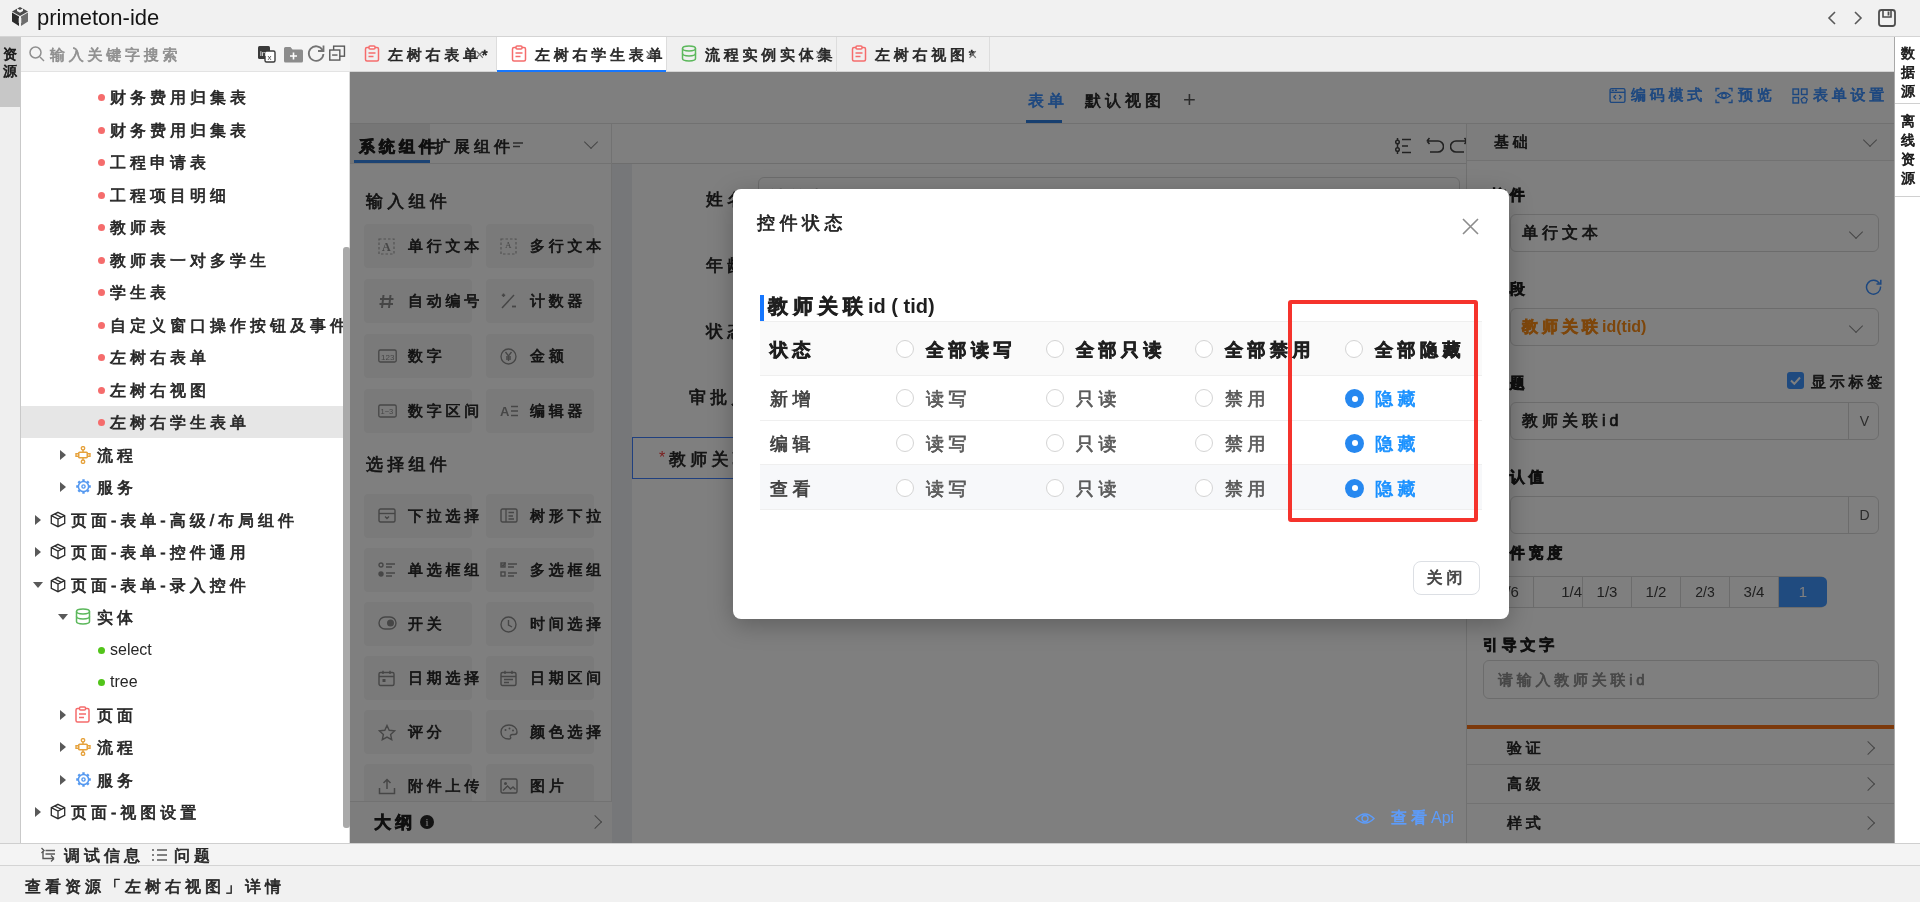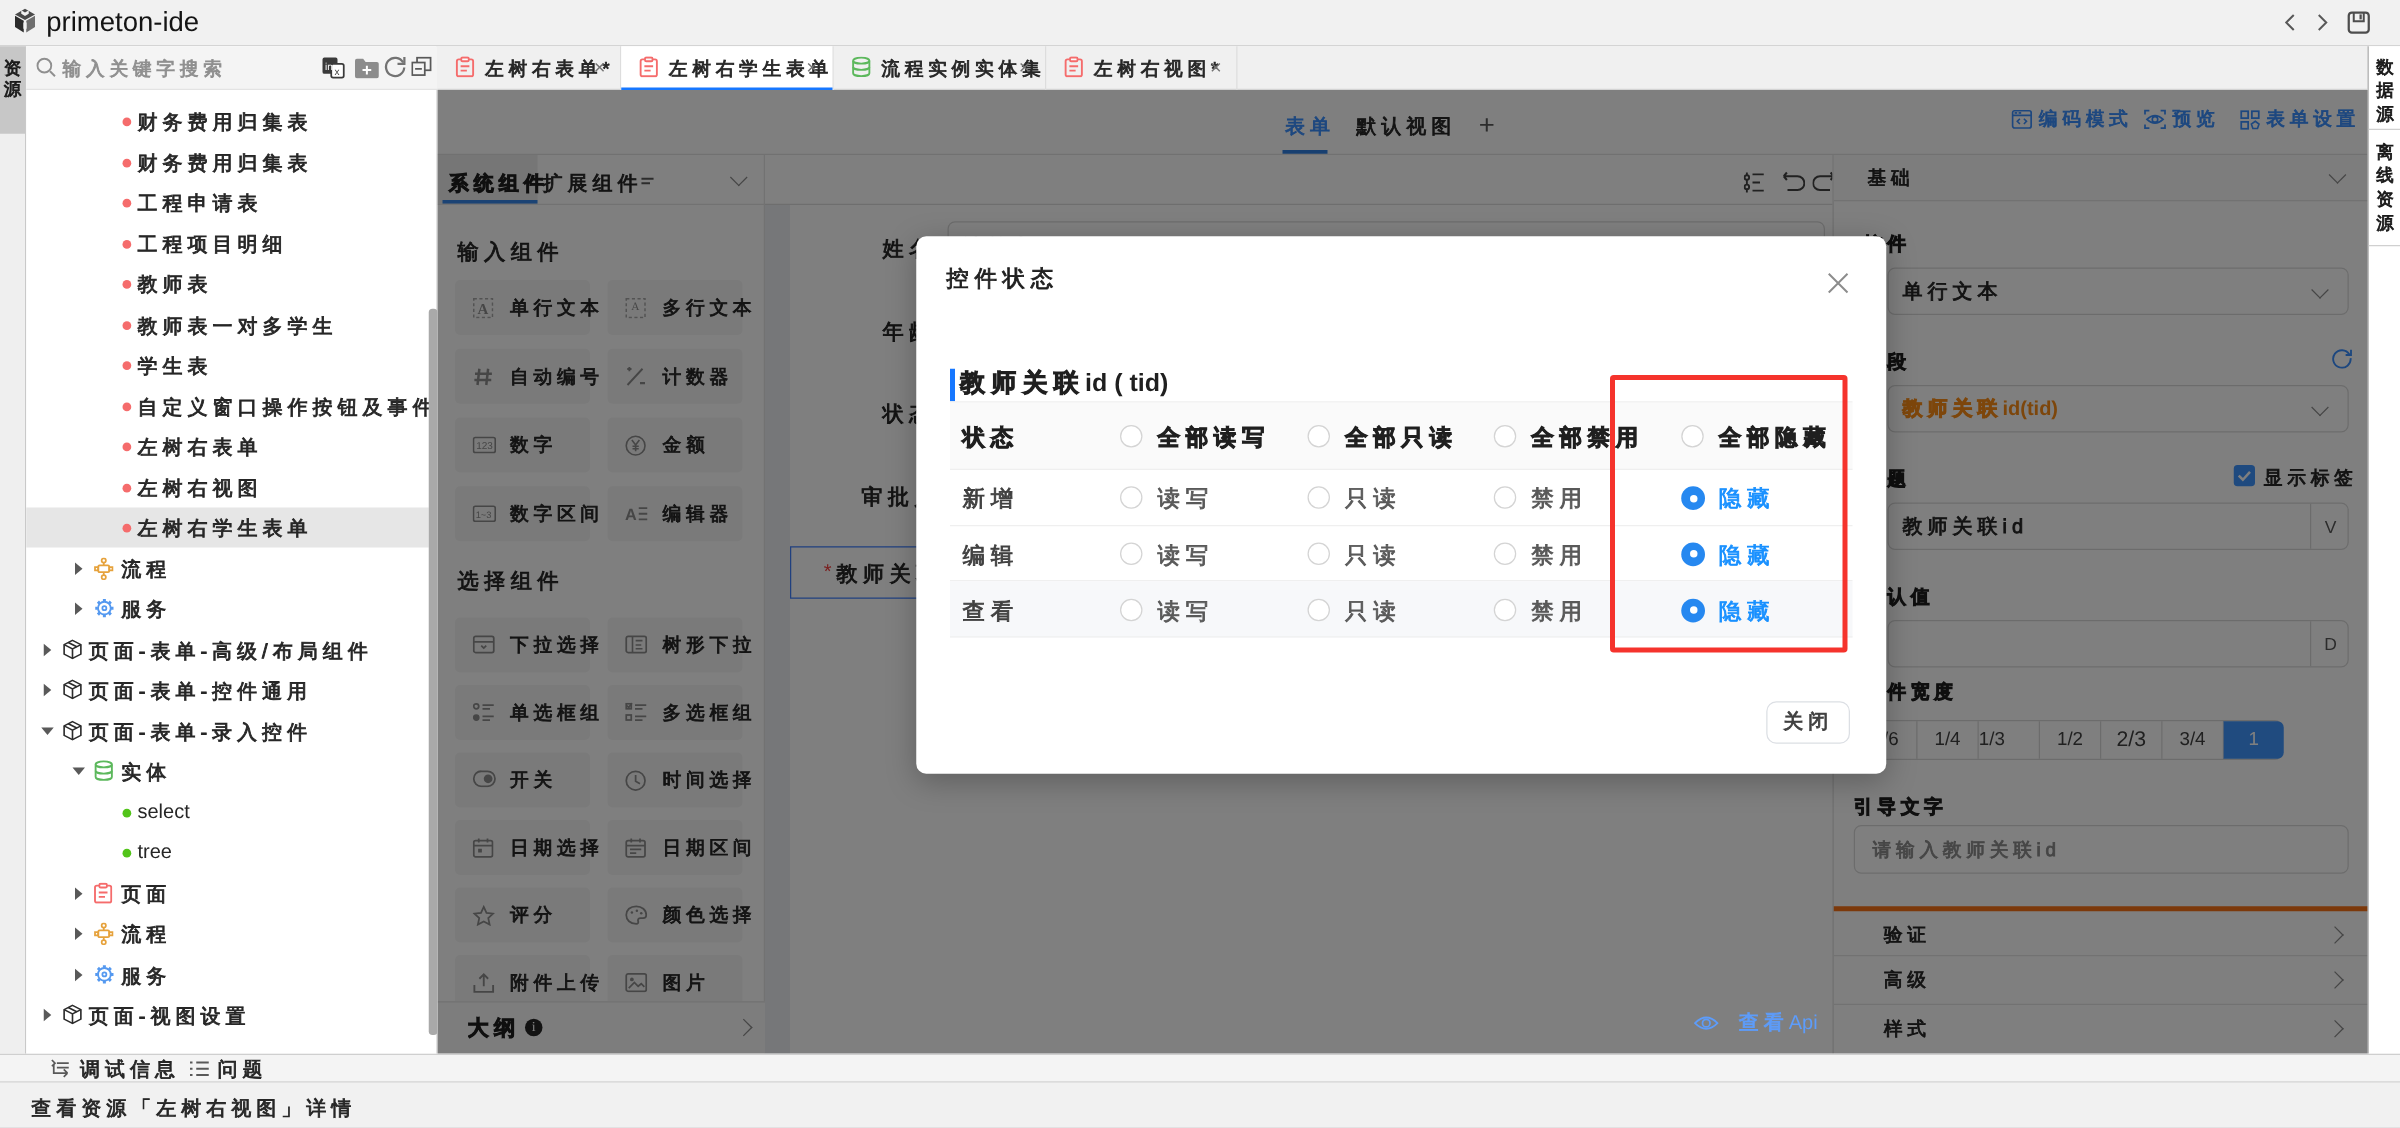--- a/index.html
+++ b/index.html
@@ -633,24 +633,24 @@
       <span class="abs c" style="left:11px;top:8px">教师关联id</span>
       <div class="abs" style="left:337px;top:0;width:32px;height:36px;border-left:1px solid #d9d9d9;text-align:center;line-height:36px;font-size:14px;color:#595959">V</div>
     </div>
     <div class="plabel c" style="left:24px;top:344px">默认值</div>
     <div class="pselect" style="left:43px;top:372px;width:369px">
       <div class="abs" style="left:337px;top:0;width:32px;height:36px;border-left:1px solid #d9d9d9;text-align:center;line-height:36px;font-size:14px;color:#595959">D</div>
     </div>
     <div class="plabel c" style="left:24px;top:420px">控件宽度</div>
     <div class="abs" style="left:16px;top:452px;width:343px;height:32px;border:1px solid #d9d9d9;border-radius:6px;background:#fff">
       <div class="abs" style="left:0px;top:0;width:49px;height:30px;color:#404040;text-align:center;line-height:30px;font-size:15px">1/6</div>
-      <div class="abs" style="left:49px;top:0;width:49px;height:30px;border-left:1px solid #d9d9d9;color:#404040;text-align:center;line-height:30px;font-size:15px">1/4</div>
-      <div class="abs" style="left:98px;top:0;width:49px;height:30px;border-left:1px solid #d9d9d9;color:#404040;line-height:30px;font-size:15px">1/3</div>
+      <div class="abs" style="left:49px;top:0;width:49px;height:30px;border-left:1px solid #d9d9d9;color:#404040;text-align:right;line-height:30px;font-size:15px">1/4</div>
+      <div class="abs" style="left:98px;top:0;width:49px;height:30px;border-left:1px solid #d9d9d9;color:#404040;text-align:center;line-height:30px;font-size:15px">1/3</div>
       <div class="abs" style="left:147px;top:0;width:49px;height:30px;border-left:1px solid #d9d9d9;color:#404040;text-align:center;line-height:30px;font-size:15px">1/2</div>
-      <div class="abs" style="left:196px;top:0;width:49px;height:30px;border-left:1px solid #d9d9d9;color:#404040;text-align:center;line-height:30px;font-size:17px">2/3</div>
+      <div class="abs" style="left:196px;top:0;width:49px;height:30px;border-left:1px solid #d9d9d9;color:#404040;text-align:center;line-height:30px;font-size:14px">2/3</div>
       <div class="abs" style="left:245px;top:0;width:49px;height:30px;border-left:1px solid #d9d9d9;color:#404040;text-align:center;line-height:30px;font-size:15px">3/4</div>
       <div class="abs" style="left:294px;top:0;width:49px;height:30px;border-left:1px solid #d9d9d9;background:#4096ff;color:#fff;border-radius:0 5px 5px 0;text-align:center;line-height:30px;font-size:15px">1</div>
     </div>
     <div class="plabel c" style="left:16px;top:512px">引导文字</div>
     <div class="pselect" style="left:16px;top:536px;width:396px;height:39px">
       <span class="abs c" style="left:14px;top:10px;color:#8c8c8c;font-size:15px">请输入教师关联id</span>
     </div>
     <div class="abs" style="left:0;top:601px;width:428px;height:39px;border-top:4px solid #f97316">
       <span class="abs c" style="left:40px;top:10px;font-size:15px;color:#262626">验证</span>
       <div class="chev r" style="left:396px;top:14px"></div>

